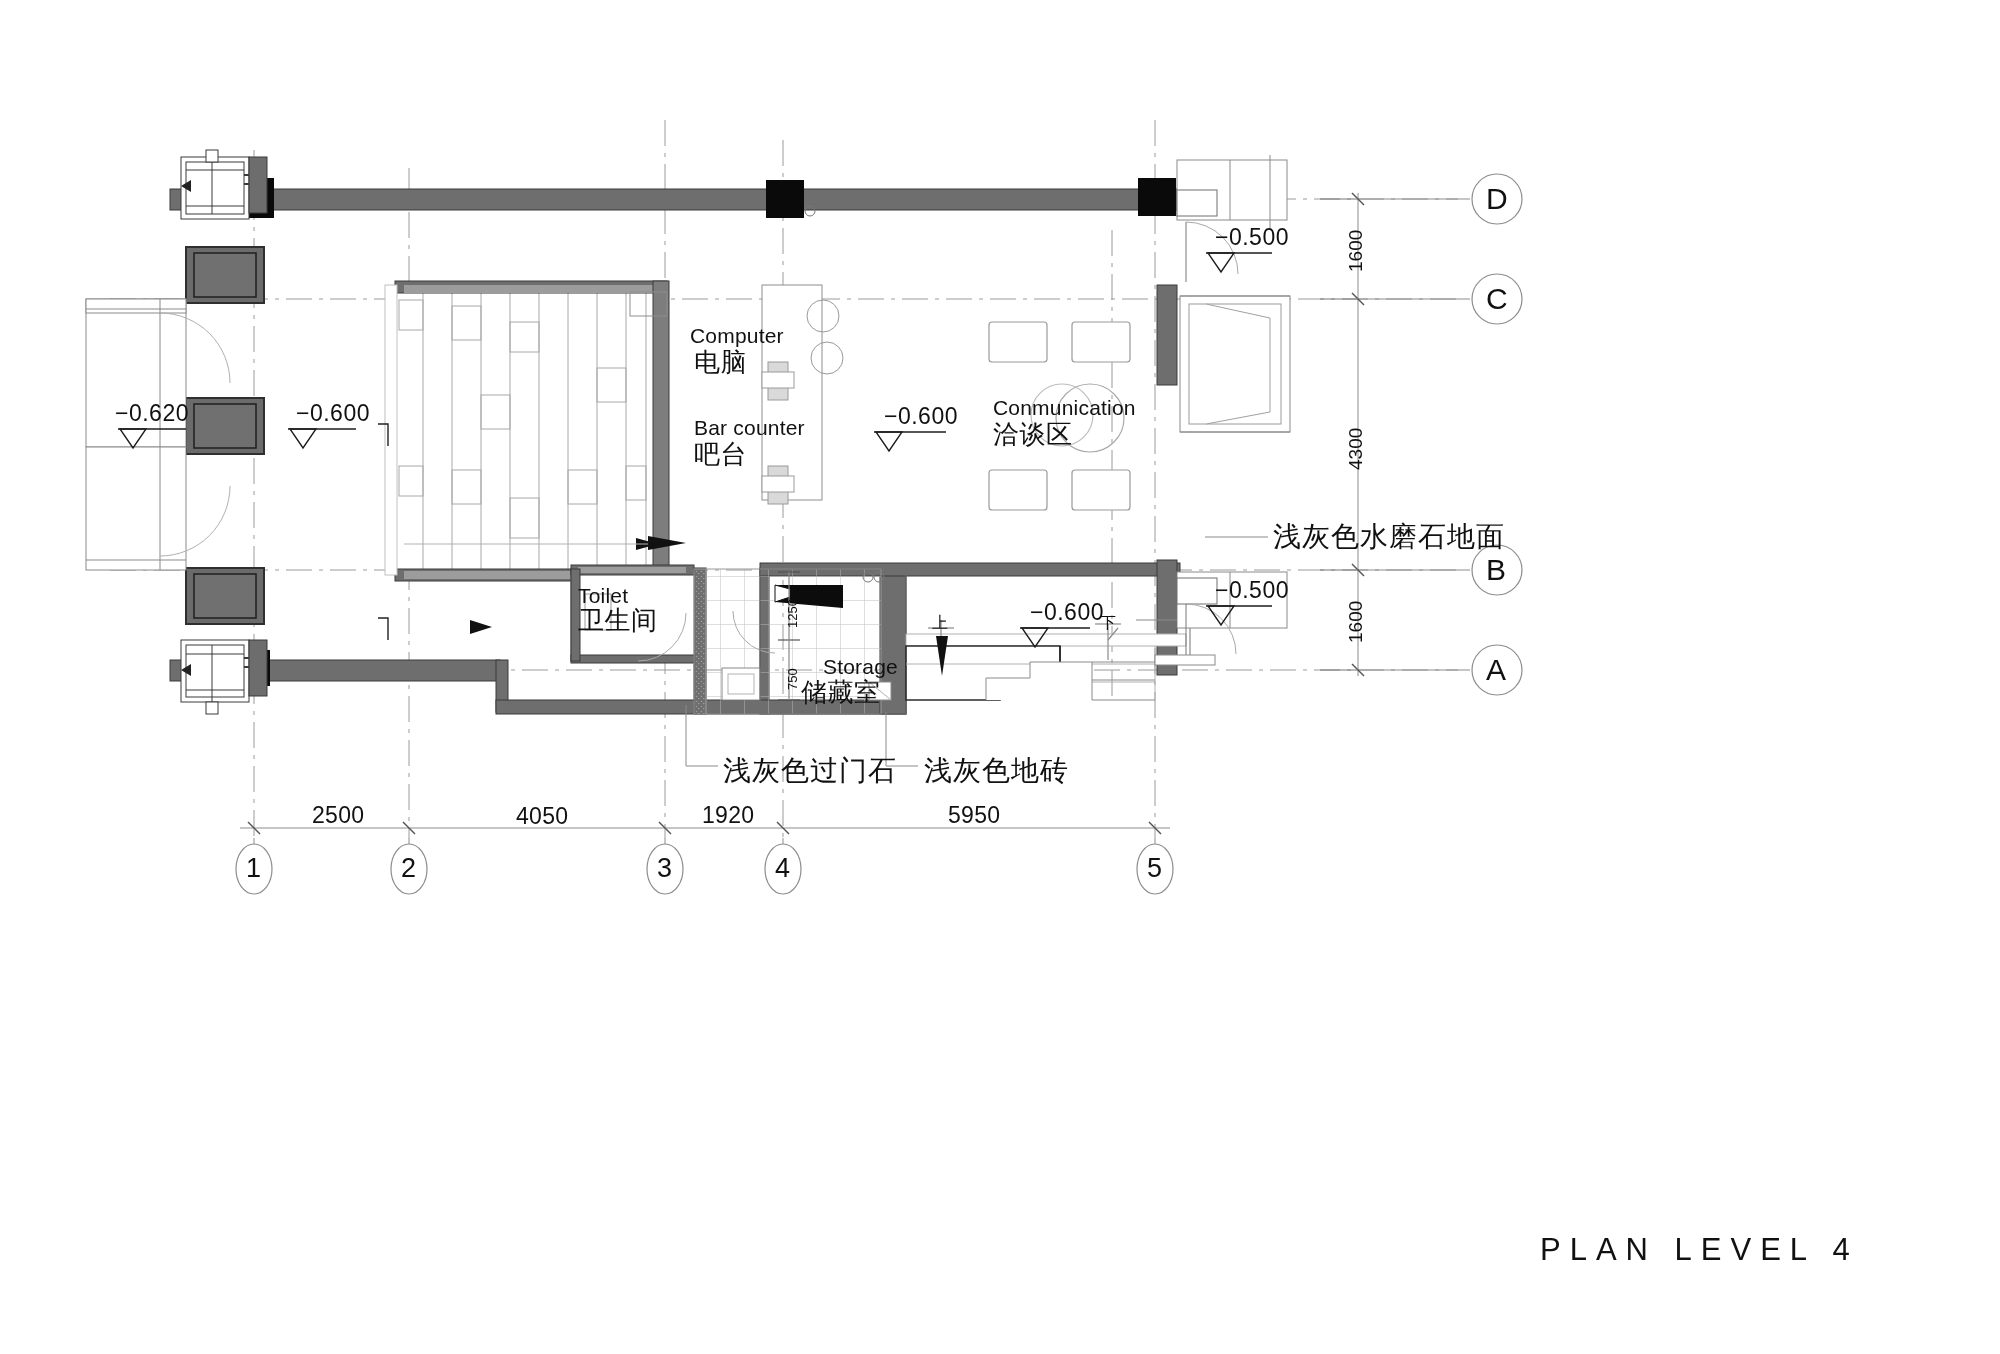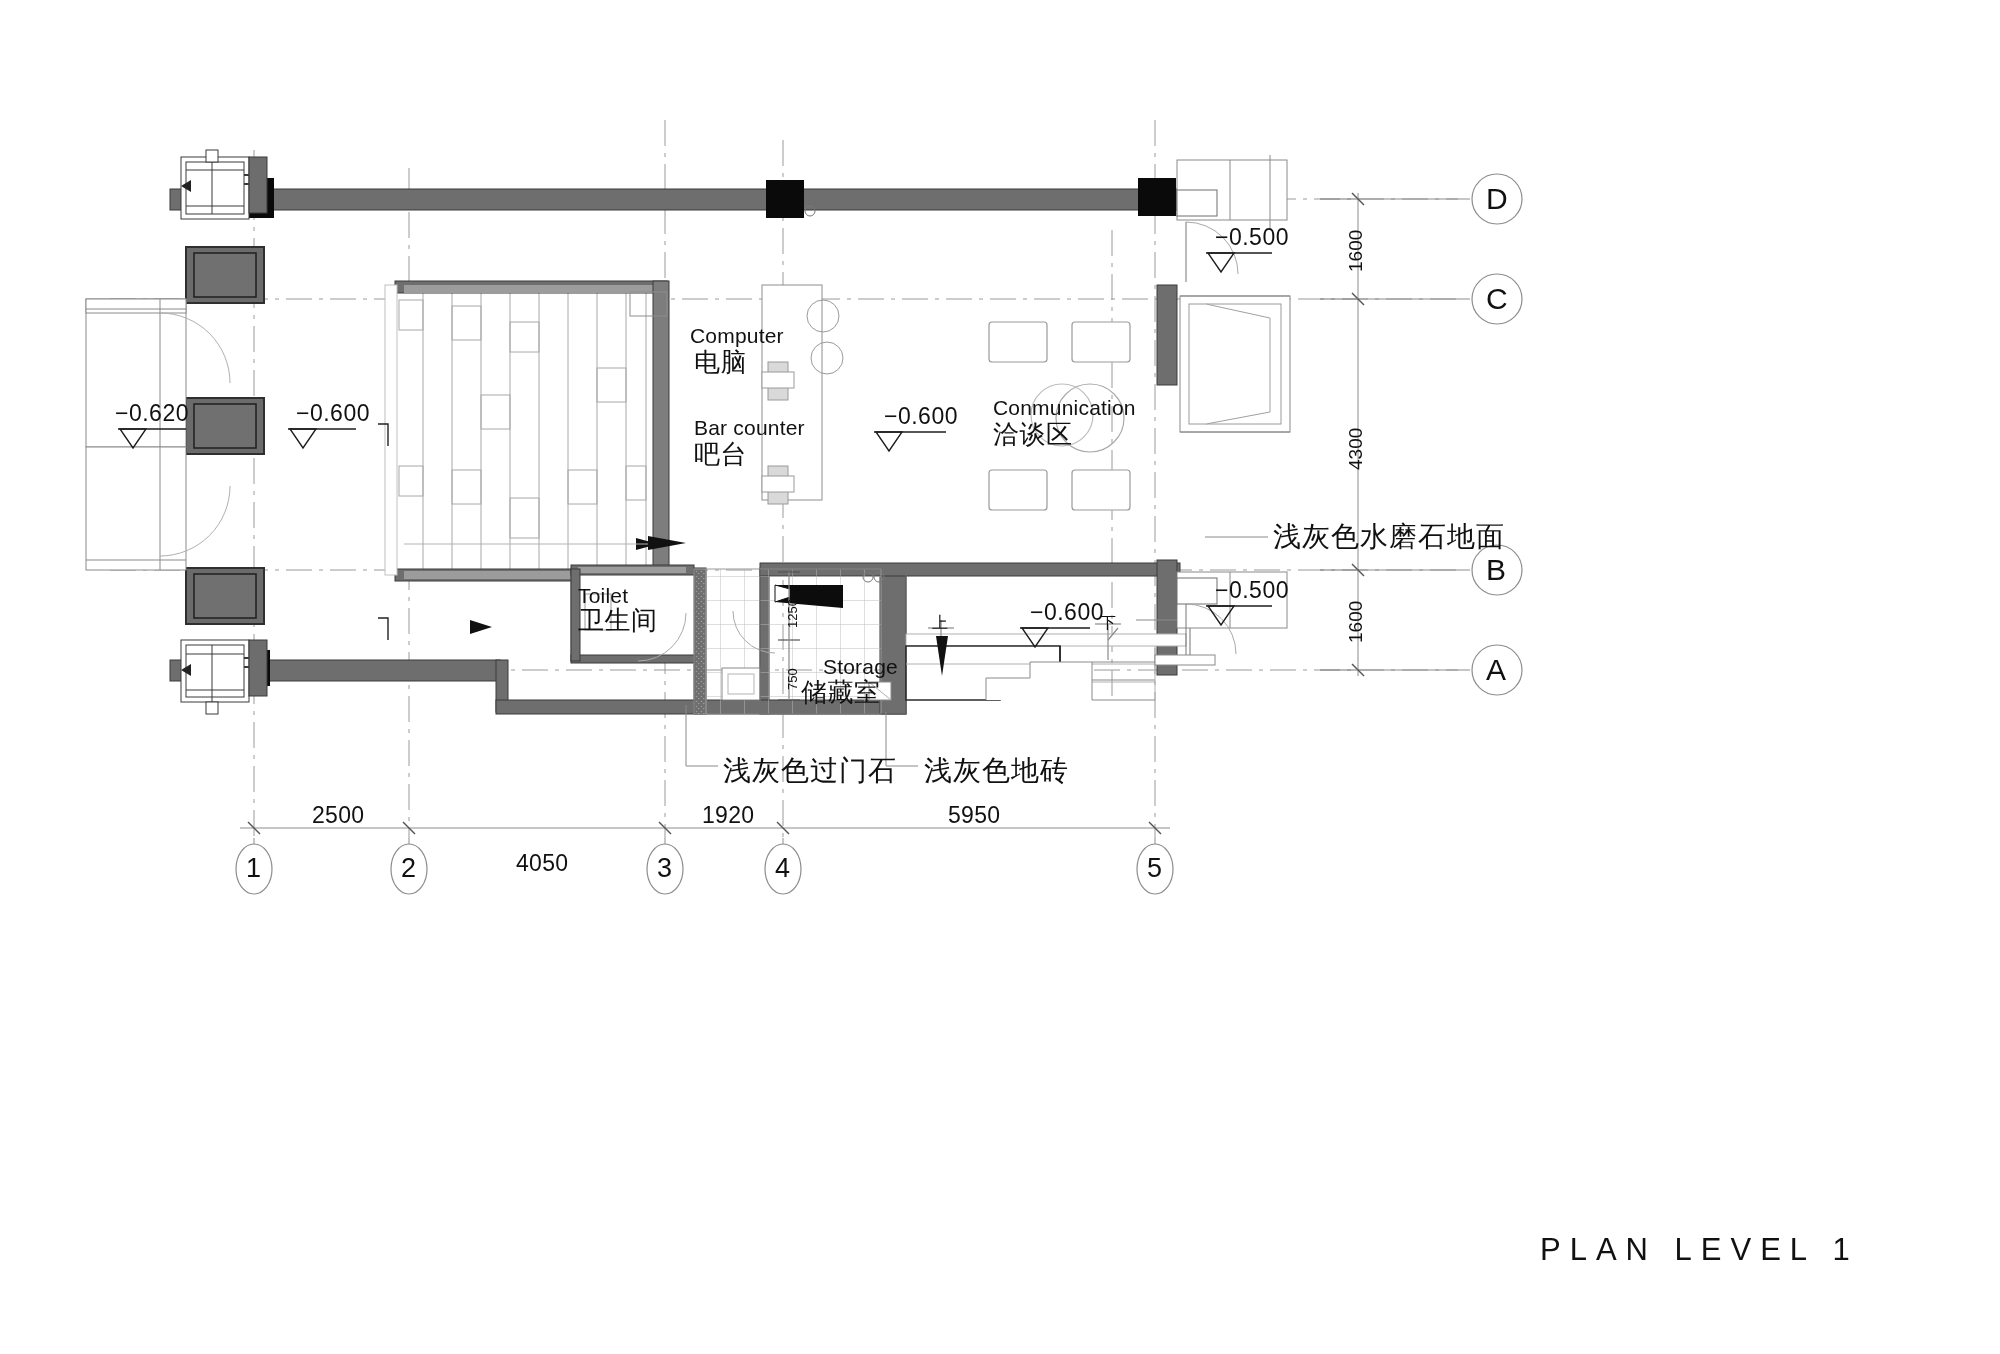--- a/index.html
+++ b/index.html
@@ -437,29 +437,29 @@
   <div class="txt lbl-grid" style="left:1486px; top:553px;">B</div>
   <div class="txt lbl-grid" style="left:1486px; top:653px;">A</div>
 
   <div class="txt lbl-grid-num" style="left:246px;  top:853px;">1</div>
   <div class="txt lbl-grid-num" style="left:401px;  top:853px;">2</div>
   <div class="txt lbl-grid-num" style="left:657px;  top:853px;">3</div>
   <div class="txt lbl-grid-num" style="left:775px;  top:853px;">4</div>
   <div class="txt lbl-grid-num" style="left:1147px; top:853px;">5</div>
 
   <div class="txt lbl-dim" style="left:312px; top:803px;">2500</div>
-  <div class="txt lbl-dim" style="left:516px; top:851px;">4050</div>
+  <div class="txt lbl-dim" style="left:516px; top:804px;">4050</div>
   <div class="txt lbl-dim" style="left:702px; top:803px;">1920</div>
   <div class="txt lbl-dim" style="left:948px; top:803px;">5950</div>
 
   <div class="txt lbl-dim-v" style="left:1345px; top:272px;">1600</div>
   <div class="txt lbl-dim-v" style="left:1345px; top:470px;">4300</div>
   <div class="txt lbl-dim-v" style="left:1345px; top:643px;">1600</div>
 
   <div class="txt lbl-tiny-v" style="left:786px; top:628px;">1250</div>
   <div class="txt lbl-tiny-v" style="left:786px; top:690px;">750</div>
 
   <div class="txt lbl-mini" style="left:932px;  top:614px;">上</div>
   <div class="txt lbl-mini" style="left:1100px; top:614px;">下</div>
 
-  <div class="title" style="left:1540px; top:1232px;">PLAN LEVEL 1</div>
+  <div class="title" style="left:1540px; top:1232px;">PLAN LEVEL 4</div>
 
 </div>
 
 </body></html>

